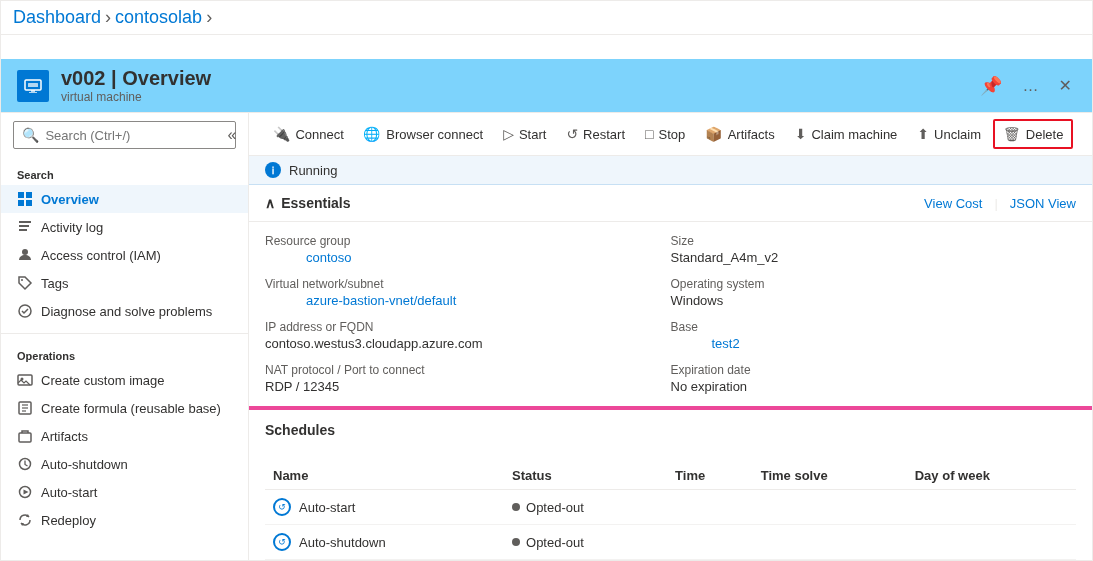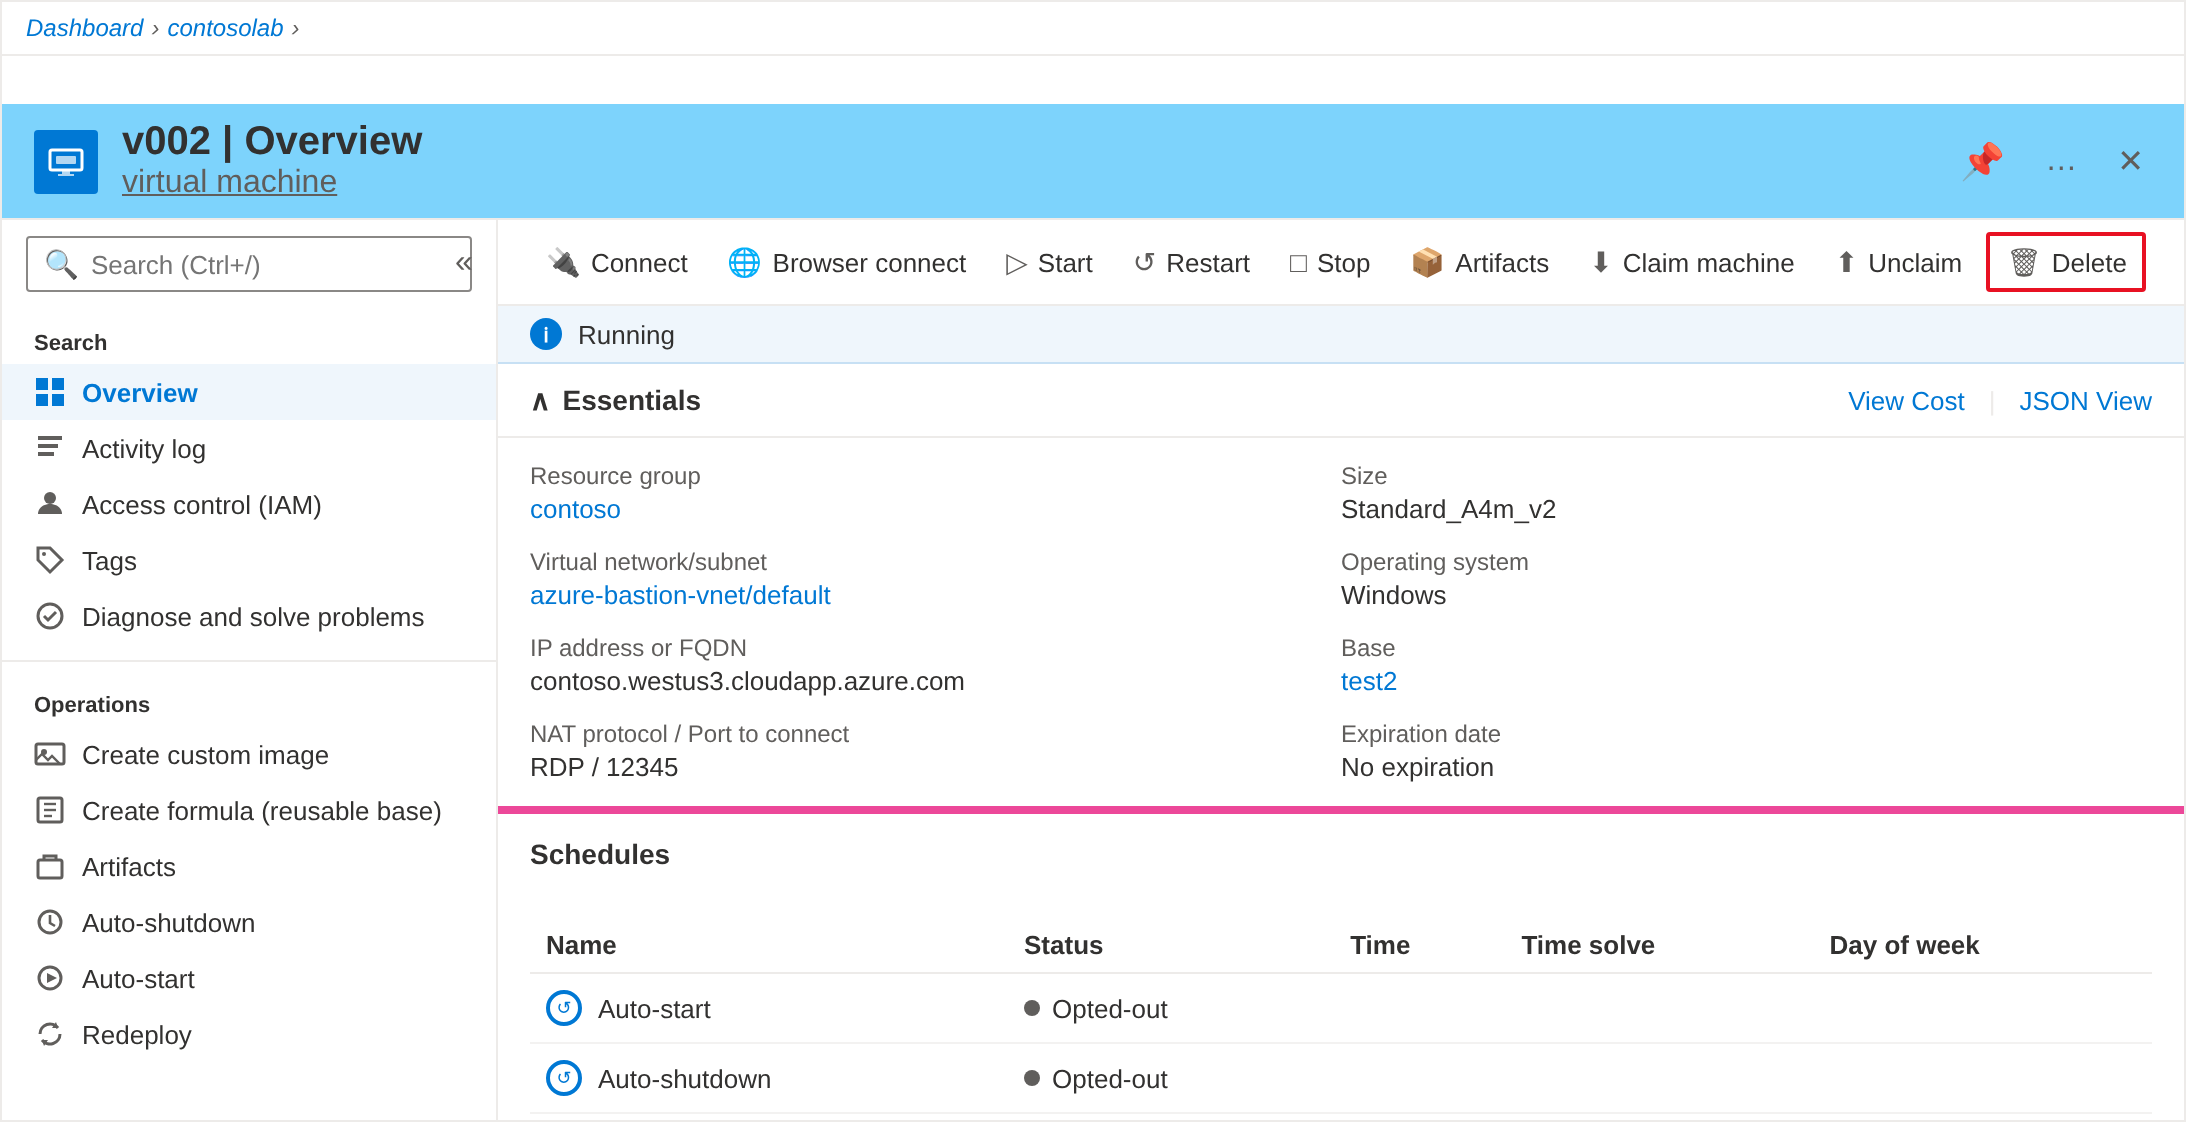--- a/index.html
+++ b/index.html
@@ -1,32 +1,32 @@
 <!DOCTYPE html>
 <html><head>
   <meta charset="utf-8">
   <style>
     * { box-sizing: border-box; margin: 0; padding: 0; }
     body { font-family: 'Segoe UI', Arial, sans-serif; font-size: 13px; color: #323130; background: #fff; overflow: hidden; }
 
     .outer { display: flex; flex-direction: column; width: 1093px; height: 561px; border: 1px solid #edebe9; }
 
     
-    .breadcrumb { display: flex; align-items: center; padding: 6px 12px; font-size: 12px; color: #0078d4; gap: 4px; border-bottom: 1px solid #edebe9; background: #fff; font-style: italic; }
+    .breadcrumb { display: flex; align-items: center; padding: 6px 12px; font-size: 18px; color: #0078d4; gap: 4px; border-bottom: 1px solid #edebe9; background: #fff; }
     .breadcrumb span { color: #605e5c; }
     .breadcrumb a { color: #0078d4; text-decoration: none; }
     .breadcrumb .chevron { color: #605e5c; }
 
     
     .header { display: flex; align-items: center; padding: 8px 16px; background: #7dd3fc; border-bottom: 1px solid #edebe9; gap: 12px; margin-top: 24px; }
     .header-icon { width: 32px; height: 32px; background: #0078d4; border-radius: 2px; display: flex; align-items: center; justify-content: center; flex-shrink: 0; }
     .header-icon svg { fill: #fff; width: 20px; height: 20px; }
     .header-titles { flex: 1; }
     .header-title { font-size: 20px; font-weight: 600; color: #323130; display: flex; align-items: center; gap: 8px; }
-    .header-subtitle { font-size: 16px; color: #605e5c; text-decoration: underline; }
+    .header-subtitle { font-size: 12px; color: #605e5c; }
     .icon-btn { background: none; border: none; cursor: pointer; color: #605e5c; font-size: 16px; padding: 4px; display: flex; align-items: center; }
     .separator-pin { font-size: 18px; cursor: pointer; color: #605e5c; }
 
     
     .main { display: flex; flex: 1; overflow: hidden; }
 
     
     .sidebar { width: 248px; border-right: 1px solid #edebe9; display: flex; flex-direction: column; overflow-y: auto; background: #fff; flex-shrink: 0; }
     .search-box { display: flex; align-items: center; margin: 8px 12px; border: 1px solid #8a8886; border-radius: 2px; padding: 4px 8px; gap: 6px; }
     .search-box input { border: none; outline: none; font-size: 13px; flex: 1; color: #323130; }
@@ -62,21 +62,21 @@
     .essentials-title { display: flex; align-items: center; gap: 6px; font-size: 14px; font-weight: 600; }
     .essentials-links { margin-left: auto; display: flex; gap: 12px; }
     .essentials-links a { color: #0078d4; text-decoration: none; font-size: 13px; }
     .essentials-pipe { color: #edebe9; }
 
     .essentials-grid { display: grid; grid-template-columns: 1fr 1fr; gap: 0; padding: 12px 16px; border-bottom: 4px solid #ec4899; }
     .essentials-col { display: flex; flex-direction: column; gap: 12px; }
     .field { display: flex; flex-direction: column; gap: 2px; }
     .field-label { font-size: 12px; color: #605e5c; }
     .field-value { font-size: 13px; color: #323130; }
-    .field-value a { color: #0078d4; text-decoration: none; }
+    .field-value a { color: #0078d4; text-decoration: none; margin-left: 41px; }
 
     
     .schedules { padding: 12px 16px; }
     .schedules-title { font-size: 14px; font-weight: 600; margin-bottom: 24px; }
     .schedules-table { width: 100%; border-collapse: collapse; }
     .schedules-table th { text-align: left; font-size: 13px; font-weight: 600; padding: 6px 8px; border-bottom: 1px solid #edebe9; color: #323130; }
     .schedules-table td { padding: 8px 8px; font-size: 13px; border-bottom: 1px solid #f3f2f1; vertical-align: middle; }
     .schedule-name { display: flex; align-items: center; gap: 8px; }
     .schedule-icon { width: 18px; height: 18px; border: 2px solid #0078d4; border-radius: 50%; display: flex; align-items: center; justify-content: center; font-size: 9px; color: #0078d4; flex-shrink: 0; }
     .status-opted { display: flex; align-items: center; gap: 6px; }

